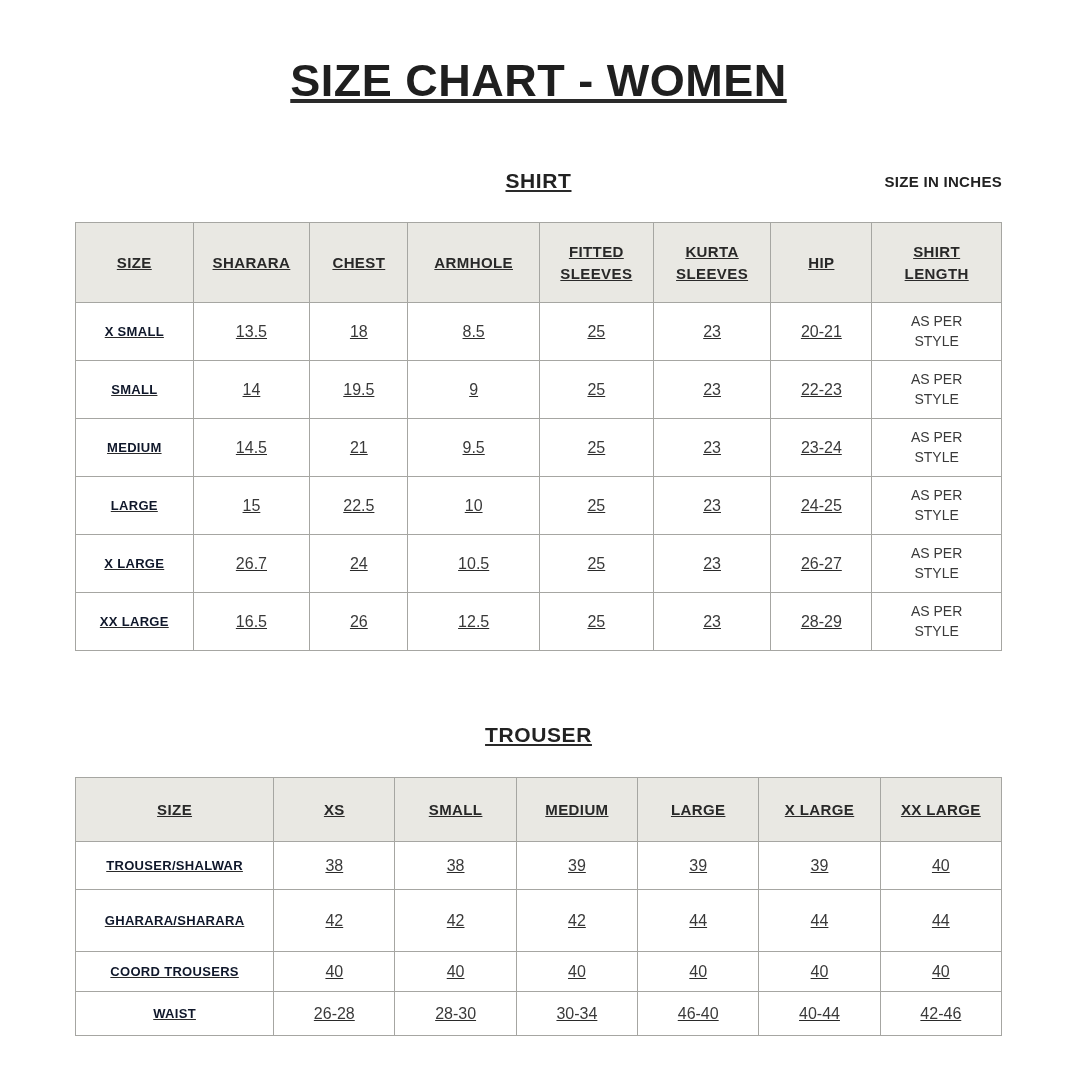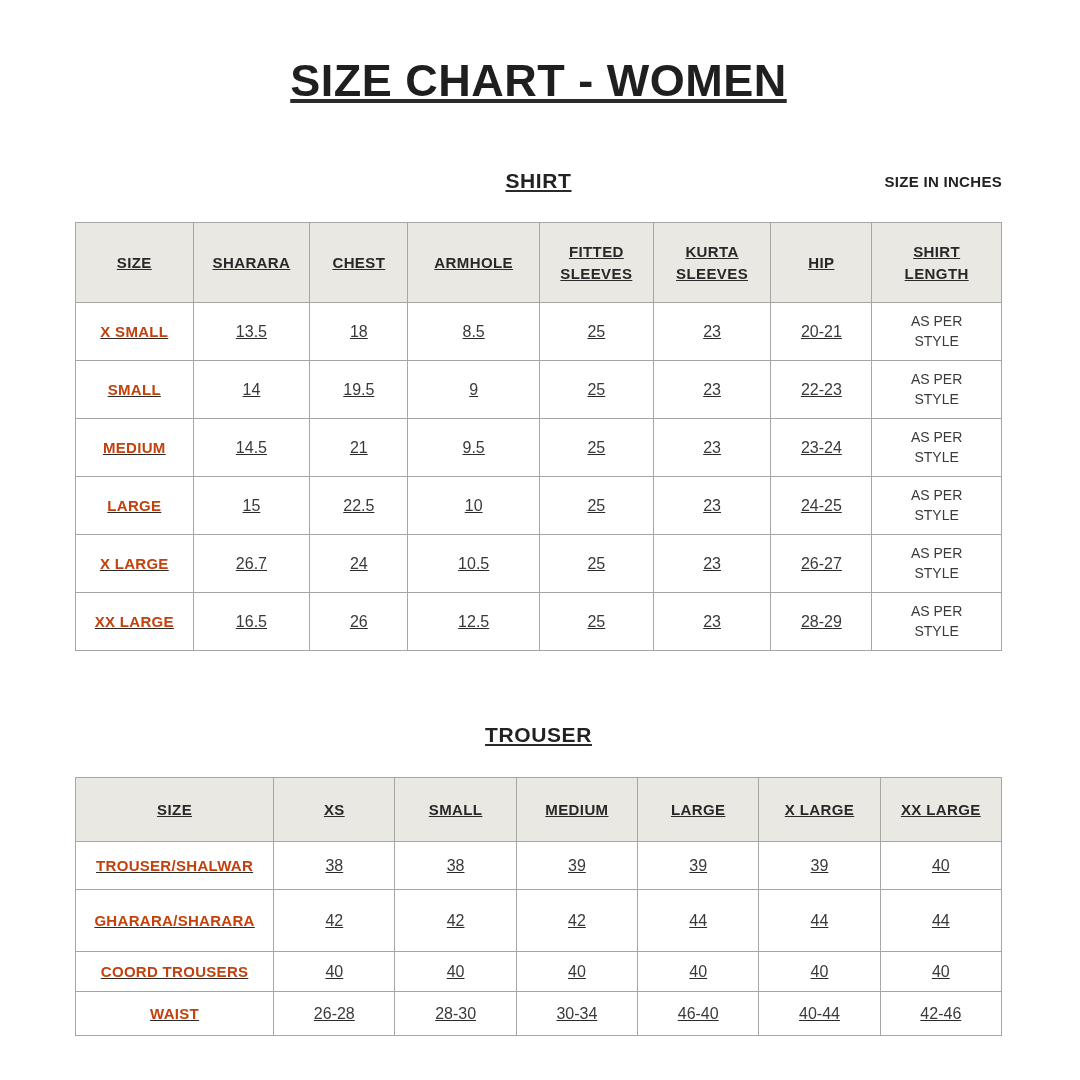--- a/index.html
+++ b/index.html
@@ -66,24 +66,24 @@
   table.chart thead th {
     background: #e9e8e3;
     font-size: 15px;
     font-weight: 700;
     letter-spacing: 0.4px;
     color: #282828;
     line-height: 1.45;
   }
   table.chart tbody th {
     background: #ffffff;
-    font-size: 15px;
+    font-size: 13px;
     font-weight: 700;
     letter-spacing: 0.3px;
-    color: #c2410c;
+    color: #0f172a;
   }
   table.chart tbody td {
     background: #ffffff;
     font-size: 16px;
     font-weight: 400;
     color: #3a3a3a;
     line-height: 1.45;
   }
   
   .shirt thead th { height: 80px; }

